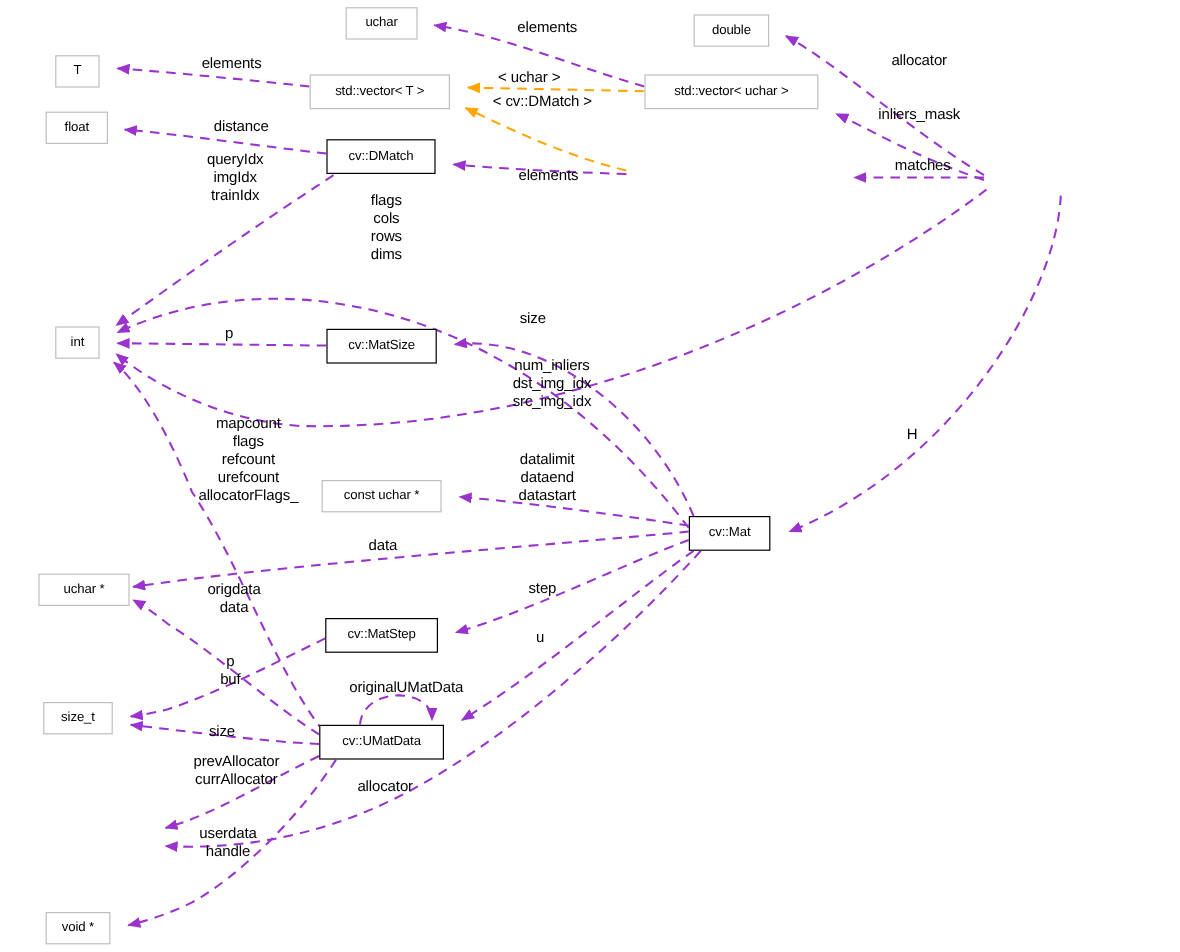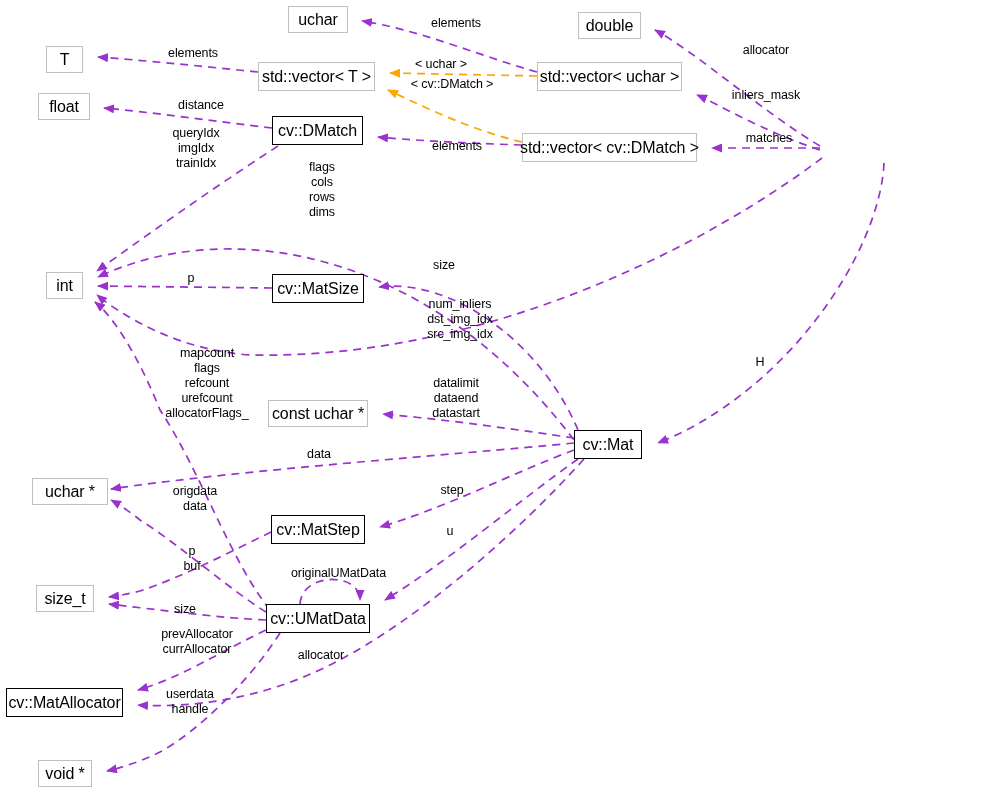--- a/index.html
+++ b/index.html
@@ -25,21 +25,21 @@
     height: 793px;
     pointer-events: none;
   }
   .node {
     position: absolute;
     box-sizing: border-box;
     display: flex;
     align-items: center;
     justify-content: center;
     background: #ffffff;
-    font-size: 16px;
+    font-size: 11px;
     color: #000000;
     white-space: nowrap;
     line-height: 1;
     letter-spacing: -0.1px;
   }
   .node.plain {
     border: 1px solid #bfbfbf;
   }
   .node.cls {
     border: 1.5px solid #000000;
@@ -148,23 +148,20 @@
     </div>
   <div class="node plain" style="left:537px;top:62px;width:145px;height:29px;">
       <span>std::vector&lt; uchar &gt;</span>
     </div>
   <div class="node plain" style="left:38px;top:93px;width:52px;height:27px;">
       <span>float</span>
     </div>
   <div class="node cls" style="left:272px;top:116px;width:91px;height:29px;">
       <span>cv::DMatch</span>
     </div>
-  <div class="node plain" style="left:522px;top:133px;width:175px;height:29px;">
-      <span>std::vector&lt; cv::DMatch &gt;</span>
-    </div>
   <div class="node plain" style="left:46px;top:272px;width:37px;height:27px;">
       <span>int</span>
     </div>
   <div class="node cls" style="left:272px;top:274px;width:92px;height:29px;">
       <span>cv::MatSize</span>
     </div>
   <div class="node plain" style="left:268px;top:400px;width:100px;height:27px;">
       <span>const uchar *</span>
     </div>
   <div class="node cls" style="left:574px;top:430px;width:68px;height:29px;">
@@ -174,23 +171,20 @@
       <span>uchar *</span>
     </div>
   <div class="node cls" style="left:271px;top:515px;width:94px;height:29px;">
       <span>cv::MatStep</span>
     </div>
   <div class="node plain" style="left:36px;top:585px;width:58px;height:27px;">
       <span>size_t</span>
     </div>
   <div class="node cls" style="left:266px;top:604px;width:104px;height:29px;">
       <span>cv::UMatData</span>
-    </div>
-  <div class="node cls" style="left:6px;top:688px;width:117px;height:29px;">
-      <span>cv::MatAllocator</span>
     </div>
   <div class="node plain" style="left:38px;top:760px;width:54px;height:27px;">
       <span>void *</span>
     </div>
 
   <div class="edge-label" style="left:411px;top:16px;width:90px;">elements</div>
   <div class="edge-label" style="left:714px;top:43px;width:104px;">allocator</div>
   <div class="edge-label" style="left:148px;top:46px;width:90px;">elements</div>
   <div class="edge-label" style="left:400px;top:57px;width:82px;">&lt; uchar &gt;</div>
   <div class="edge-label" style="left:392px;top:77px;width:120px;">&lt; cv::DMatch &gt;</div>

